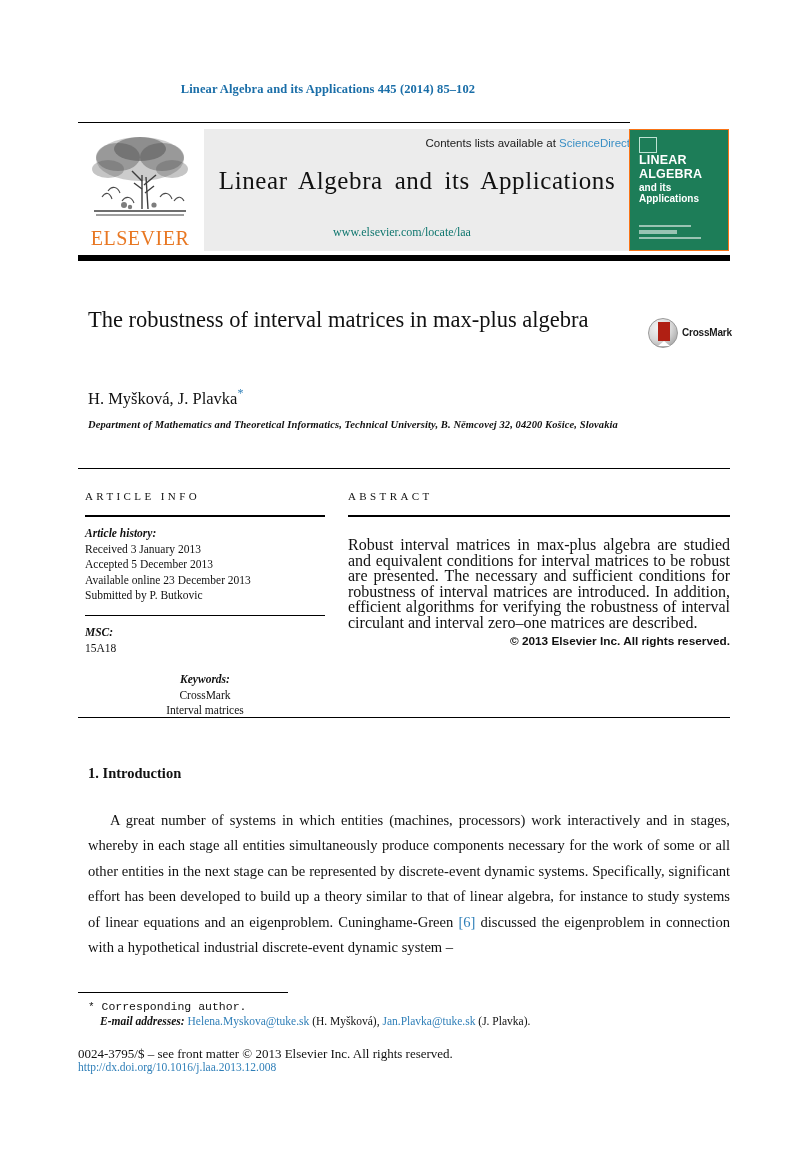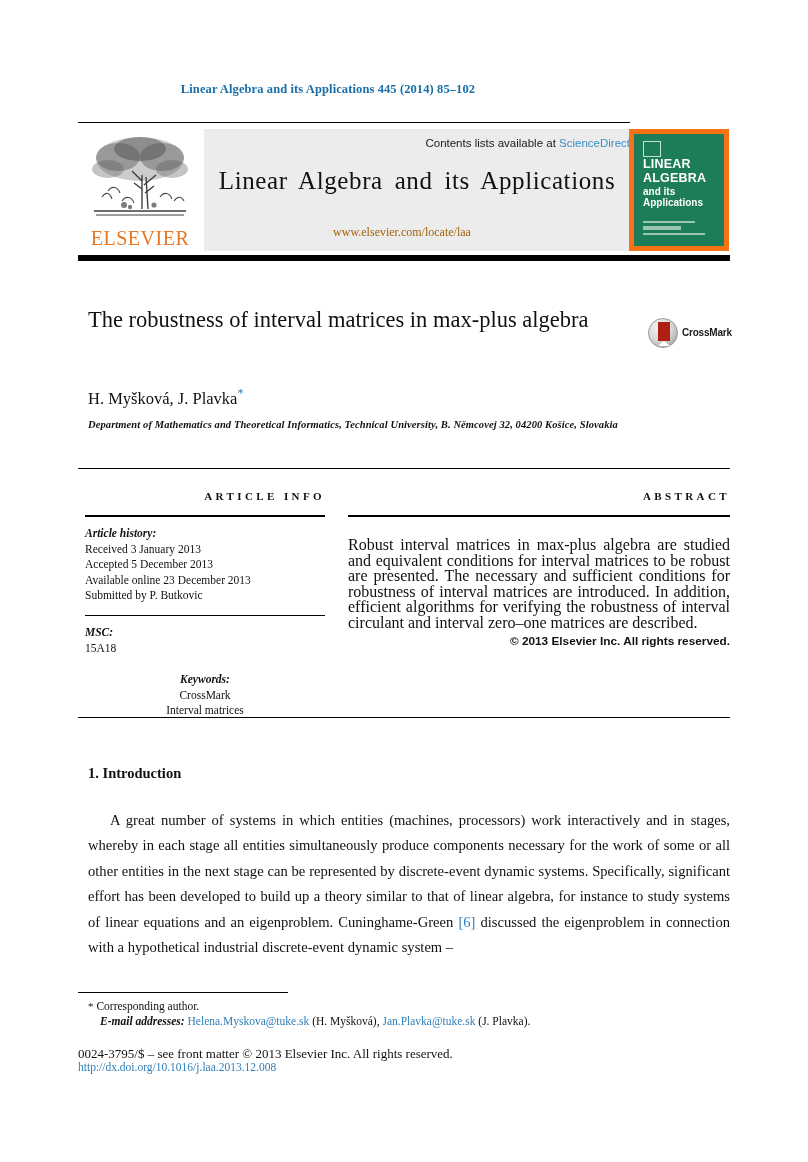--- a/index.html
+++ b/index.html
@@ -111,31 +111,31 @@
     letter-spacing: .6px;
     word-spacing: 5px;
   }
   .journal-url {
     position: absolute;
     left: 0; top: 96px;
     width: 396px;
     text-align: center;
     font-family: "Liberation Serif", serif;
     font-size: 12px;
-    color: #a16207;
+    color: #0f766e;
   }
 
   .cover-thumb {
     position: absolute;
     left: 629px;
     top: 129px;
     width: 100px;
     height: 122px;
     background: #1e7d5a;
-    border: 5px solid #f97316;
+    border: 1px solid #f97316;
     box-sizing: border-box;
     overflow: hidden;
   }
   .cover-inner {
     position: absolute;
     left: 0; top: 0; right: 0; bottom: 0;
     background: #1d7d58;
   }
   .cover-smallbox {
     position: absolute;
@@ -285,24 +285,23 @@
   }
   .col-abs {
     position: absolute;
     left: 348px;
     top: 490px;
     width: 382px;
   }
   .sec-head {
     font-family: "Liberation Serif", serif;
     font-size: 11px;
-    font-weight: bold;
+    font-weight: normal;
     letter-spacing: 3.4px;
     color: #111;
-    text-align: right;
   }
   .hr-sec {
     margin-top: 13px;
     height: 2px;
     background: #000;
   }
   .info-block {
     margin-top: 9px;
     font-family: "Liberation Serif", serif;
     font-size: 11.5px;
@@ -376,21 +375,21 @@
     left: 78px;
     top: 992px;
     width: 210px;
     height: 1px;
     background: #000;
   }
   .foot-corr {
     position: absolute;
     left: 88px;
     top: 1000px;
-    font-family: Liberation Serif, serif;
+    font-family: Liberation Mono, monospace;
     font-size: 11.5px;
     color: #111;
   }
   .foot-corr .star { font-size: 11px; }
   .foot-email {
     position: absolute;
     left: 100px;
     top: 1015px;
     font-family: "Liberation Serif", serif;
     font-size: 11.5px;

